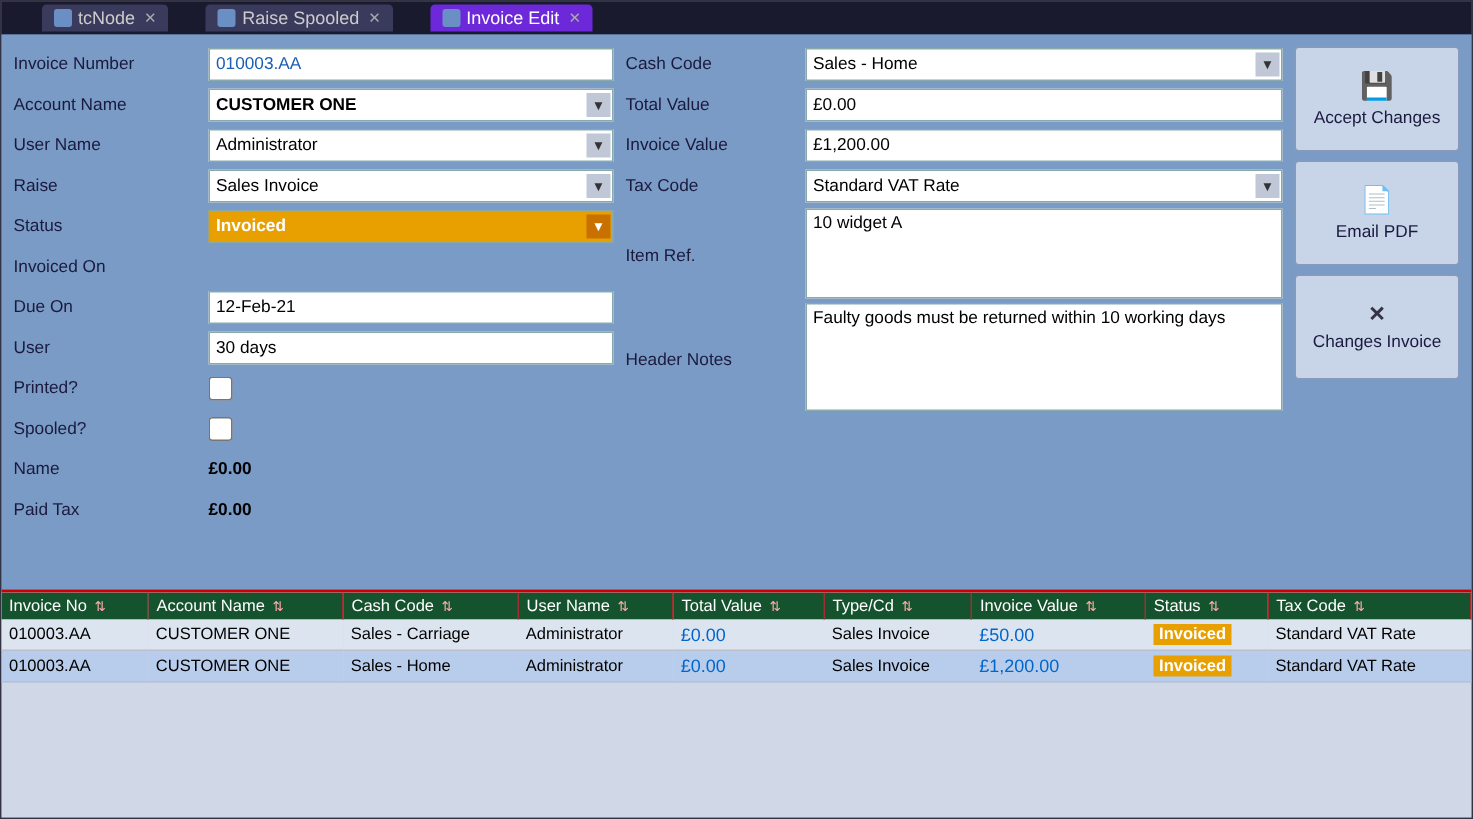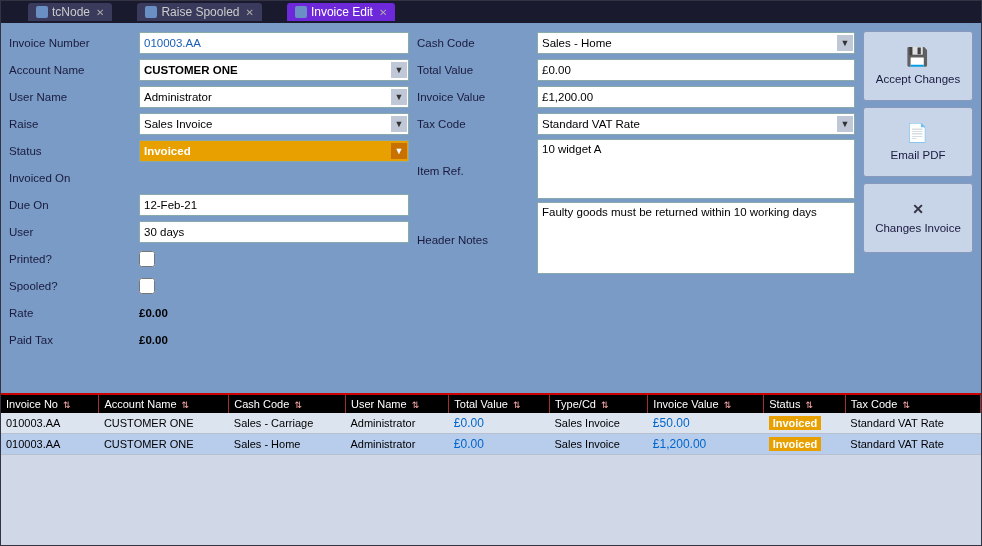--- a/index.html
+++ b/index.html
@@ -226,21 +226,21 @@
     }
     .table-wrapper {
       overflow: auto;
       height: 100%;
     }
     table {
       width: 100%;
       border-collapse: collapse;
     }
     .table-header {
-      background: #000000;
+      background: #14532d;
       color: #fff;
     }
     .table-header th {
       padding: 3px 5px;
       font-size: 11px;
       font-weight: normal;
       text-align: left;
       border-right: 1px solid #a03030;
       white-space: nowrap;
     }
@@ -365,21 +365,21 @@
         <span class="form-label">Printed?</span>
         <input type="checkbox" class="checkbox-input" style="">
       </div>
 
       <div class="form-row">
         <span class="form-label">Spooled?</span>
         <input type="checkbox" class="checkbox-input" style="">
       </div>
 
       <div class="form-row">
-        <span class="form-label">Rate</span>
+        <span class="form-label">Name</span>
         <span class="value-text">£0.00</span>
       </div>
 
       <div class="form-row">
         <span class="form-label">Paid Tax</span>
         <span class="value-text">£0.00</span>
       </div>
 
     </div>
 

